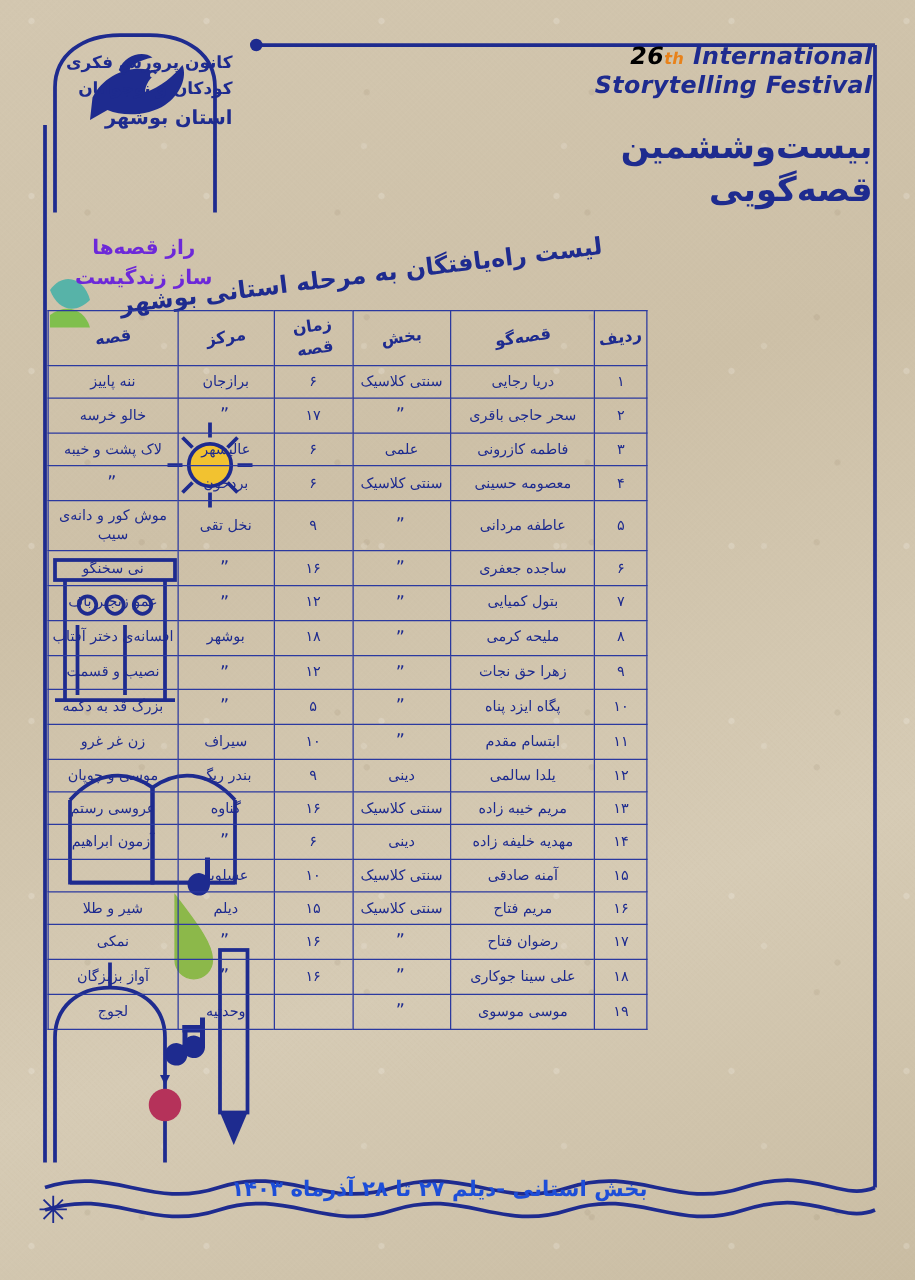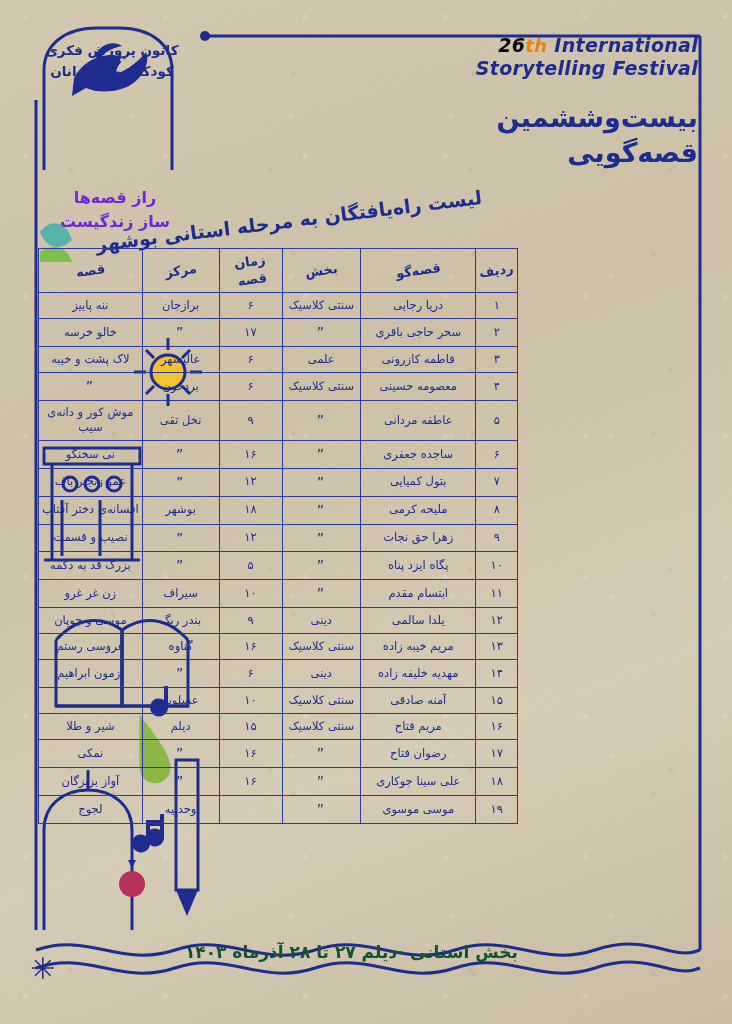--- a/index.html
+++ b/index.html
@@ -39,21 +39,21 @@
     position:absolute; top:34px; right:34px; width:420px;
     text-align:right;
   }
   .en-line1, .en-line2 {
     font-family:"DejaVu Sans","Liberation Sans",sans-serif;
     font-weight:bold; font-style:italic;
     font-size:19px; letter-spacing:.3px;
     color:#1e2b8f; direction:ltr; text-align:right;
   }
   .en-line1 .num { color:#000000; }
-  .en-line1 .th { color:#e8821a; font-size:18px; }
+  .en-line1 .th { color:#e8821a; font-size:13px; }
   .en-line2 { margin-top:1px; }
   .fa-title {
     margin-top:22px;
     color:#1e2b8f;
     font-weight:bold;
     font-size:27px;
     line-height:1.28;
     direction:rtl;
   }
   .subtitle {
@@ -62,21 +62,21 @@
     transform: rotate(-7deg);
     transform-origin: right center;
     white-space:nowrap;
   }
 
   
   .brand {
     position:absolute; top:40px; left:38px; width:148px;
     text-align:center; color:#1e2b8f;
   }
-  .brand .lines { font-size:13.5px; line-height:1.55; font-weight:bold; direction:rtl; }
+  .brand .lines { font-size:13.5px; line-height:1.55; font-weight:bold; direction:rtl;text-align:right; }
   .brand .lines .l3 { font-size:15.5px; }
   .slogan {
     position:absolute; top:186px; left:40px; width:150px;
     text-align:center; color:#6d28d9; font-weight:bold; font-size:16px;
     line-height:1.5; direction:rtl;
   }
 
   
   .table-wrap {
     position:absolute; top:248px; right:214px; width:480px;
@@ -100,21 +100,21 @@
   col.c-row { width:34px; }
   col.c-teller { width:118px; }
   col.c-sec { width:80px; }
   col.c-time { width:64px; }
   col.c-center { width:78px; }
   col.c-story { width:106px; }
 
   
   .footer {
     position:absolute; bottom:62px; right:214px;
-    color:#14532d; font-size:17px; font-weight:bold; direction:rtl;text-align:center;
+    color:#1d4ed8; font-size:17px; font-weight:bold; direction:rtl;text-align:center;
   }
   .star {
     position:absolute; left:30px; bottom:40px;
     color:#1e2b8f; font-size:30px; line-height:1;
   }
 </style>
 </head>
 <body>
 
 <div id="poster"></div>
@@ -213,20 +213,21 @@
     <div>قصه‌گویی</div>
   </div>
 </div>
 
 <div class="subtitle">لیست راه‌یافتگان به مرحله استانی بوشهر</div>
 
 <div class="brand">
   <div class="lines">
     <div>کانون پرورش فکری</div>
     <div>کودکان و نوجوانان</div>
+    <div class="l3">استان بوشهر</div>
   </div>
 </div>
 <div class="slogan">
   <div>راز قصه‌ها</div>
   <div>ساز زندگیست</div>
 </div>
 
 <div class="table-wrap">
   <table>
     <colgroup>

